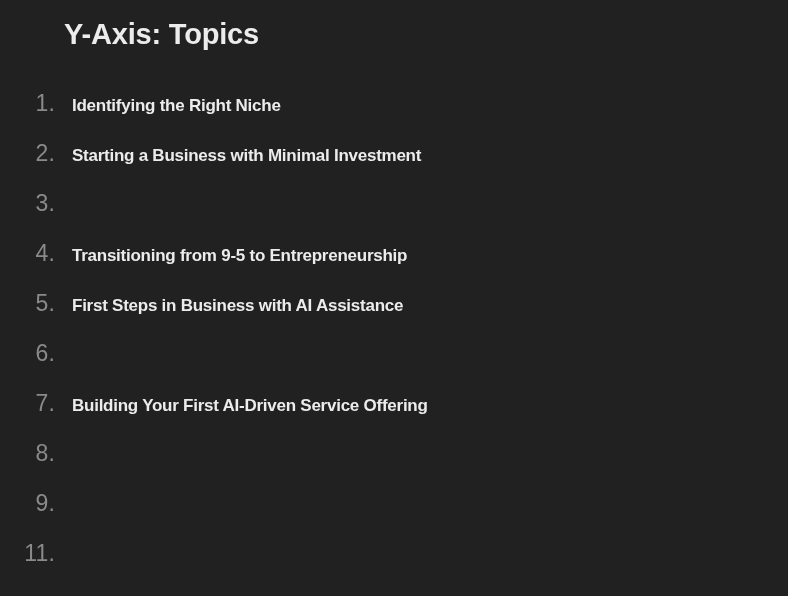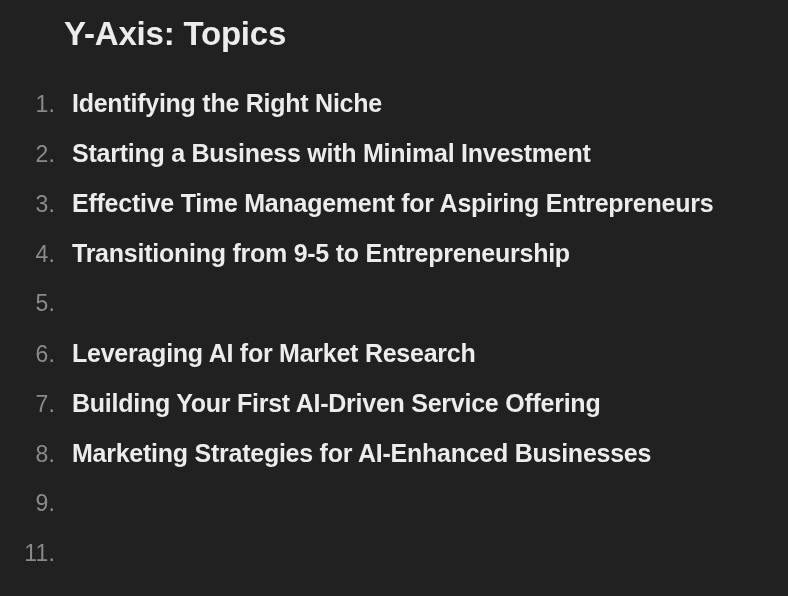--- a/index.html
+++ b/index.html
@@ -23,21 +23,21 @@
     background: #212121;
     box-sizing: border-box;
     overflow: hidden;
   }
 
   #panel-title {
     position: absolute;
     left: 64px;
     top: 17px;
     margin: 0;
-    font-size: 33px;
+    font-size: 29px;
     line-height: 34px;
     font-weight: bold;
     letter-spacing: -0.2px;
     color: #ECECEC;
     white-space: nowrap;
   }
 
   #topics-list {
     position: absolute;
     left: 0;
@@ -63,21 +63,21 @@
     font-size: 23px;
     line-height: 50px;
     font-weight: normal;
     color: #8A8A8A;
     letter-spacing: 0.2px;
   }
 
   .topic-label {
     flex: 0 0 auto;
     padding-left: 17px;
-    font-size: 25px;
+    font-size: 17px;
     line-height: 50px;
     font-weight: bold;
     letter-spacing: -0.25px;
     color: #ECECEC;
     white-space: nowrap;
   }
 </style>
 </head>
 <body>
 
@@ -92,45 +92,43 @@
       <span class="topic-label">Identifying the Right Niche</span>
     </li>
 
     <li class="topic-row">
       <span class="topic-index">2.</span>
       <span class="topic-label">Starting a Business with Minimal Investment</span>
     </li>
 
     <li class="topic-row">
       <span class="topic-index">3.</span>
-      <span class="topic-label">Effective Time Management for Aspiring Entrepreneurs</span>
     </li>
 
     <li class="topic-row">
       <span class="topic-index">4.</span>
       <span class="topic-label">Transitioning from 9-5 to Entrepreneurship</span>
     </li>
 
     <li class="topic-row">
       <span class="topic-index">5.</span>
+      <span class="topic-label">First Steps in Business with AI Assistance</span>
     </li>
 
     <li class="topic-row">
       <span class="topic-index">6.</span>
-      <span class="topic-label">Leveraging AI for Market Research</span>
     </li>
 
     <li class="topic-row">
       <span class="topic-index">7.</span>
       <span class="topic-label">Building Your First AI-Driven Service Offering</span>
     </li>
 
     <li class="topic-row">
       <span class="topic-index">8.</span>
-      <span class="topic-label">Marketing Strategies for AI-Enhanced Businesses</span>
     </li>
 
     <li class="topic-row">
       <span class="topic-index">9.</span>
     </li>
 
     <li class="topic-row">
       <span class="topic-index">11.</span>
     </li>
 

